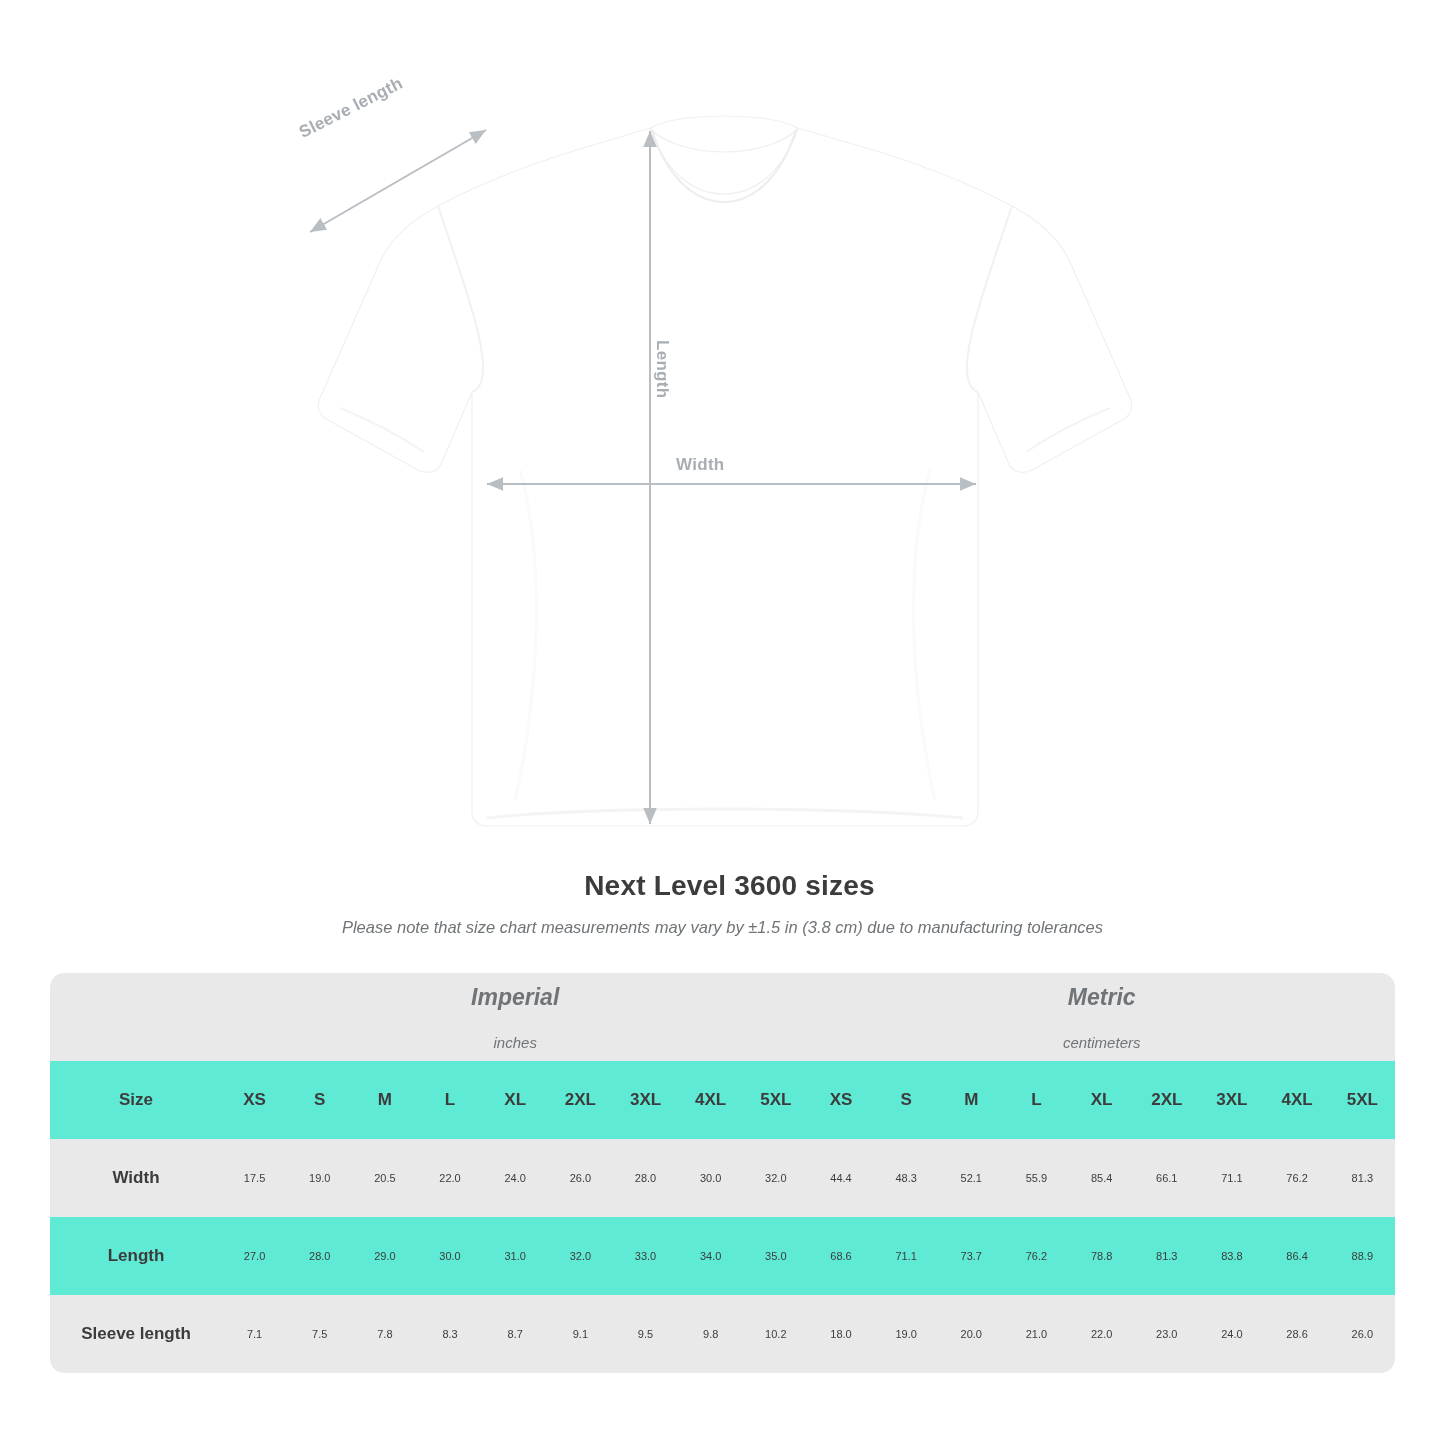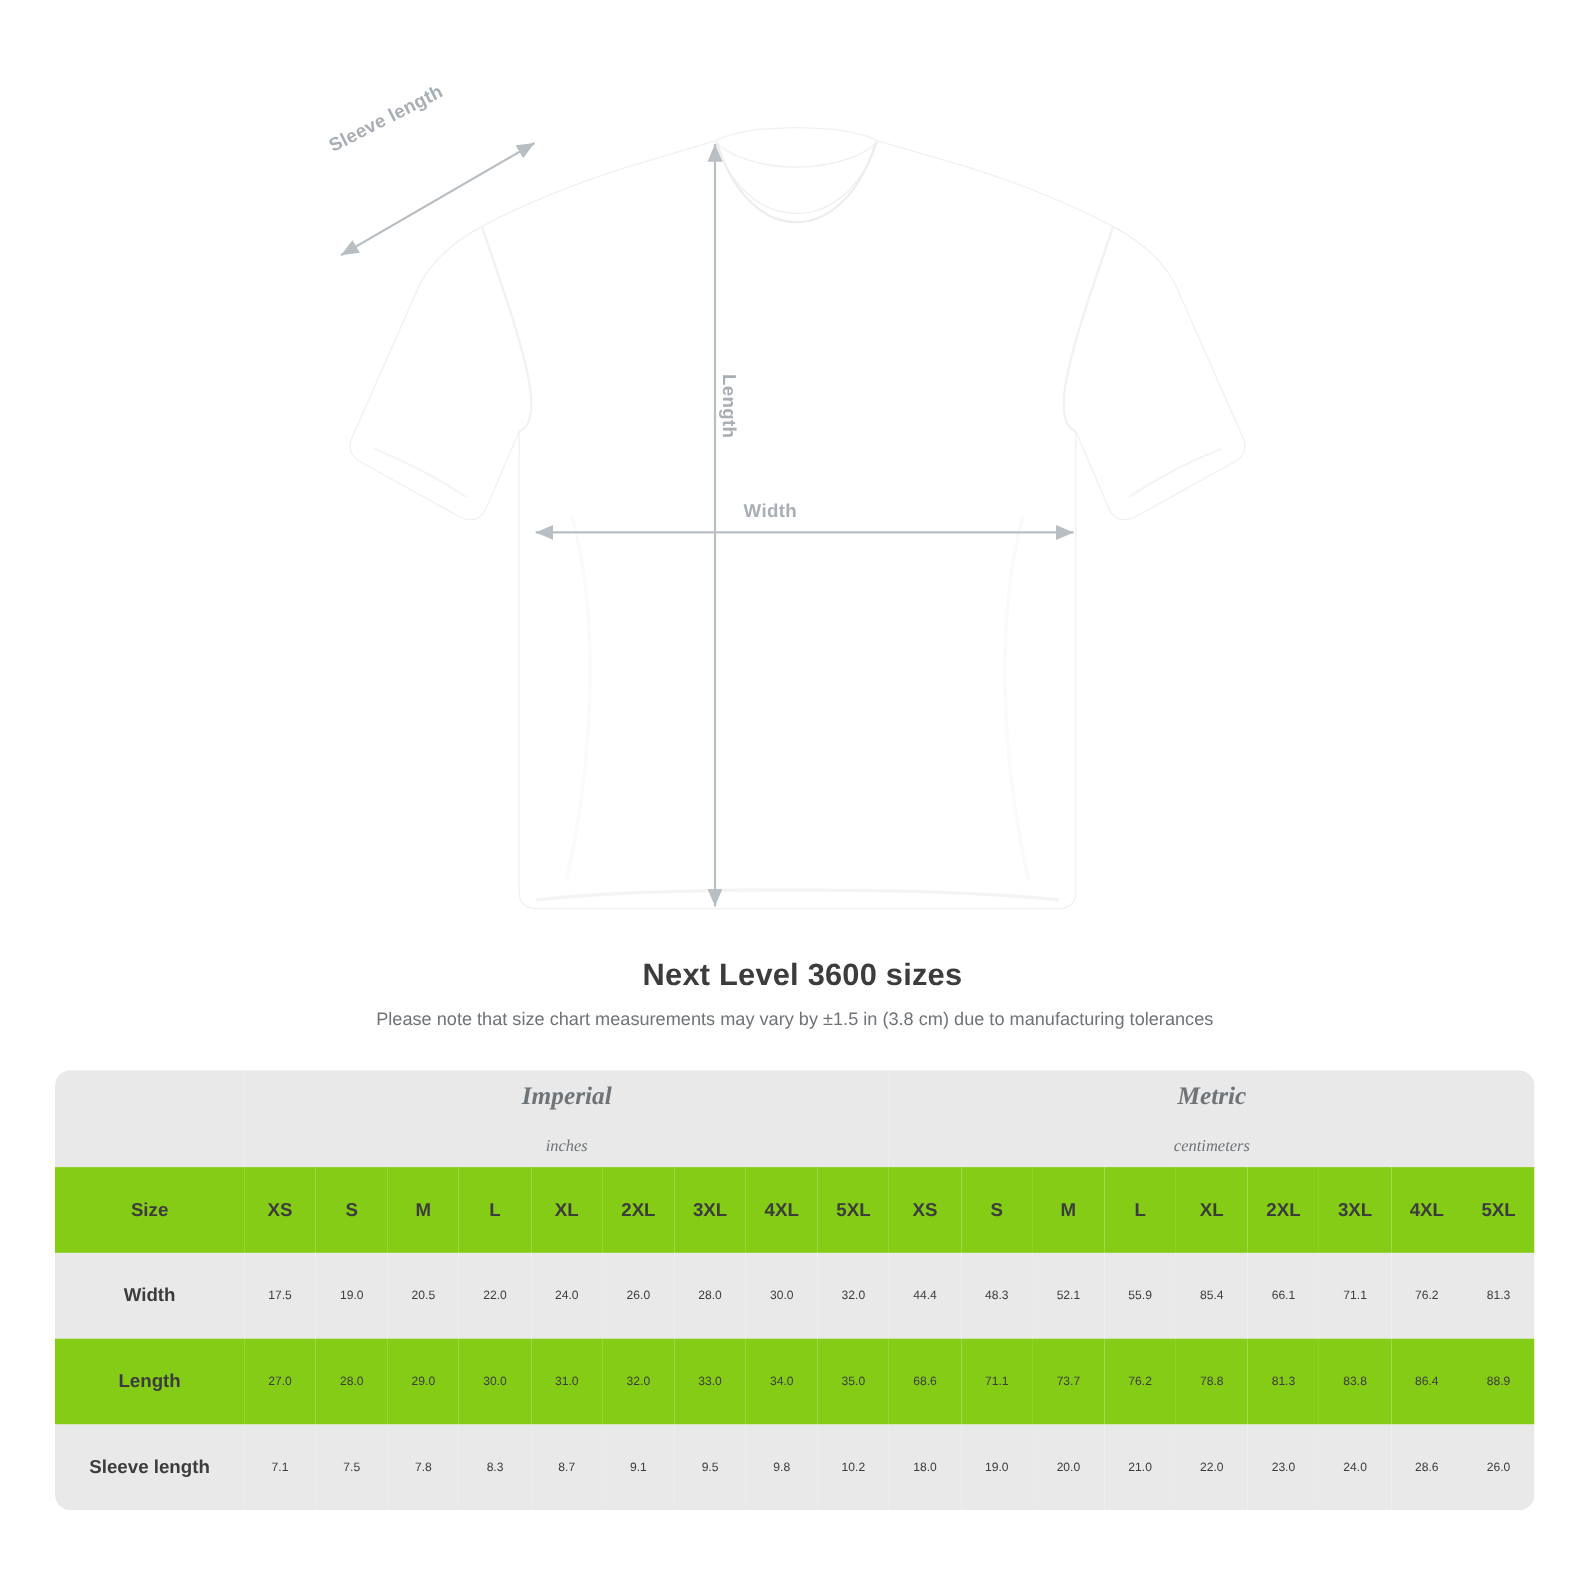--- a/index.html
+++ b/index.html
@@ -63,20 +63,21 @@
     font-size: 28px;
     font-weight: bold;
     color: #3c3c3c;
     margin: 10px 0 0 0;
     letter-spacing: 0.2px;
     padding-left: 14px;
   }
   .subtitle {
     text-align: center;
     font-size: 16.5px;
+    font-style: italic;
     color: #6f7478;
     margin: 16px 0 0 0;
   }
 
   
   .table-wrap {
     margin: 36px 50px 0 50px;
     border-radius: 14px;
     overflow: hidden;
   }
@@ -89,21 +90,20 @@
   table.size-table td, table.size-table th {
     text-align: center;
     vertical-align: middle;
     font-weight: normal;
     padding: 0;
     border: none;
   }
   .unit-head {
     background: #e9e9e9;
     height: 88px;
-    font-family: Liberation Serif, serif;
   }
   .unit-head .sys {
     font-size: 23px;
     font-style: italic;
     font-weight: bold;
     color: #6f7478;
     line-height: 1.25;
   }
   .unit-head .unit {
     font-size: 15px;
@@ -126,21 +126,21 @@
   }
   tr.row-size td.rowhead {
     font-size: 17px;
     font-weight: bold;
     color: #3c3c3c;
   }
   tr.row-shade td {
     background: #e9e9e9;
   }
   tr.row-plain td {
-    background: #84cc16;
+    background: #5eead4;
   }
   tr.data-row td {
     height: 78px;
     font-size: 11px;
     color: #3c3c3c;
   }
   tr.data-row td.rowhead {
     font-weight: bold;
     font-size: 17px;
   }

